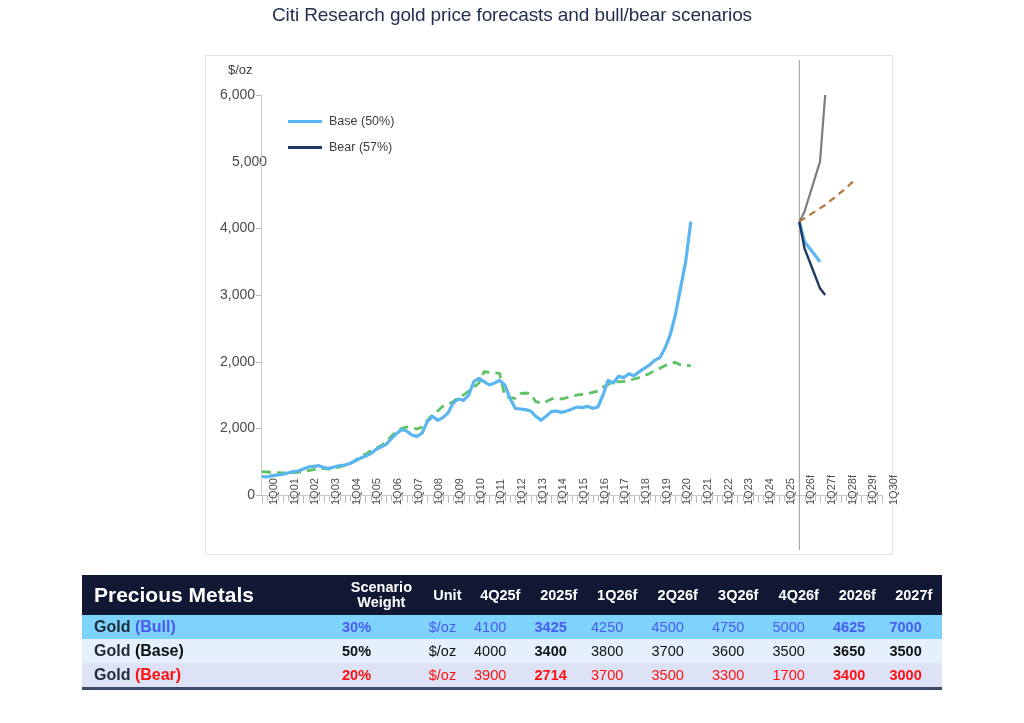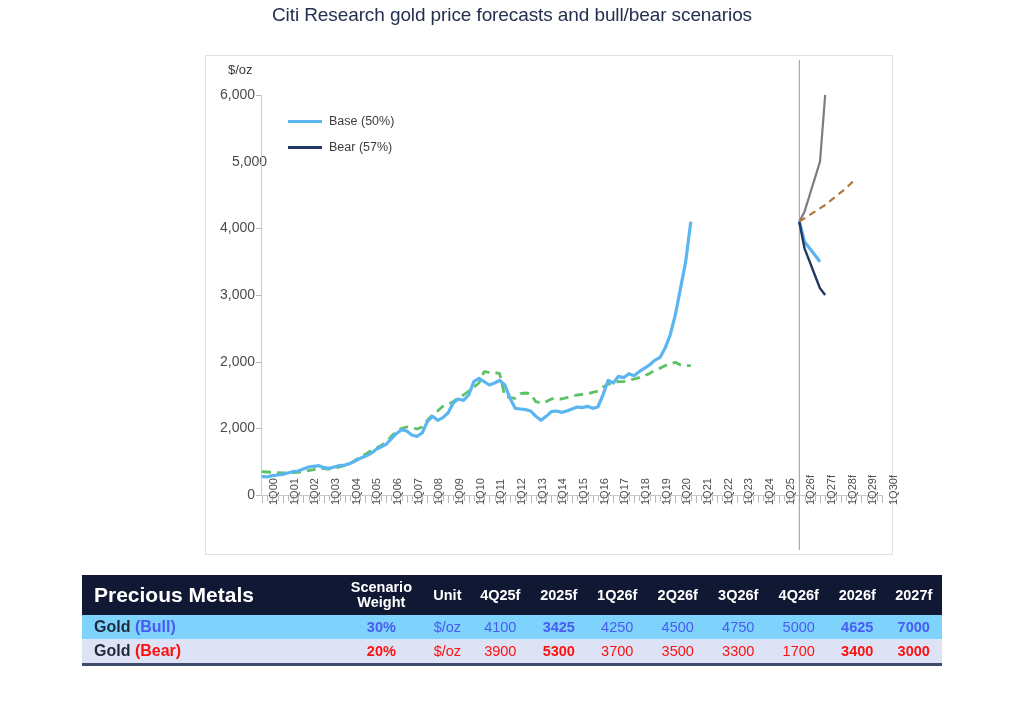--- a/index.html
+++ b/index.html
@@ -47,21 +47,21 @@
   
   #table-wrap{
     position:absolute;left:82px;top:575px;width:860px;
   }
   table{border-collapse:collapse;width:100%;font-size:14.5px;}
   thead th{
     background:#111833;color:#ffffff;font-weight:bold;
     padding:5px 4px;text-align:center;line-height:1.05;
   }
   thead th.lead{text-align:left;padding-left:12px;font-size:21px;}
-  tbody td{padding:3px 4px;text-align:center;font-weight:bold;white-space:nowrap;}
+  tbody td{padding:3px 4px;text-align:left;font-weight:bold;white-space:nowrap;}
   tbody td.lead{text-align:left;padding-left:12px;font-size:16px;}
   tbody tr.bull{background:#7dd3fc;}
   tbody tr.base{background:#e4f0fb;}
   tbody tr.bear{background:#dde2f5;}
   .bull-txt{color:#4a5bf0;}
   .bear-txt{color:#ff1111;}
   .base-txt{color:#111111;}
   .dim{font-weight:normal;}
   #table-bottom{height:3px;background:#3c4a6b;}
 </style>
@@ -298,26 +298,39 @@
           <td class="bull-txt dim">$/oz</td>
           <td class="bull-txt dim">4100</td>
           <td class="bull-txt">3425</td>
           <td class="bull-txt dim">4250</td>
           <td class="bull-txt dim">4500</td>
           <td class="bull-txt dim">4750</td>
           <td class="bull-txt dim">5000</td>
           <td class="bull-txt">4625</td>
           <td class="bull-txt">7000</td>
         </tr>
+        <tr class="base">
+          <td class="lead"><span>Gold </span><span class="base-txt">(Base)</span></td>
+          <td class="base-txt">50%</td>
+          <td class="base-txt dim">$/oz</td>
+          <td class="base-txt dim">4000</td>
+          <td class="base-txt">3400</td>
+          <td class="base-txt dim">3800</td>
+          <td class="base-txt dim">3700</td>
+          <td class="base-txt dim">3600</td>
+          <td class="base-txt dim">3500</td>
+          <td class="base-txt">3650</td>
+          <td class="base-txt">3500</td>
+        </tr>
         <tr class="bear">
           <td class="lead"><span>Gold </span><span class="bear-txt">(Bear)</span></td>
           <td class="bear-txt">20%</td>
           <td class="bear-txt dim">$/oz</td>
           <td class="bear-txt dim">3900</td>
-          <td class="bear-txt">5300</td>
+          <td class="bear-txt">2714</td>
           <td class="bear-txt dim">3700</td>
           <td class="bear-txt dim">3500</td>
           <td class="bear-txt dim">3300</td>
           <td class="bear-txt dim">1700</td>
           <td class="bear-txt">3400</td>
           <td class="bear-txt">3000</td>
         </tr>
       </tbody>
   </table>
   <div id="table-bottom"></div>

